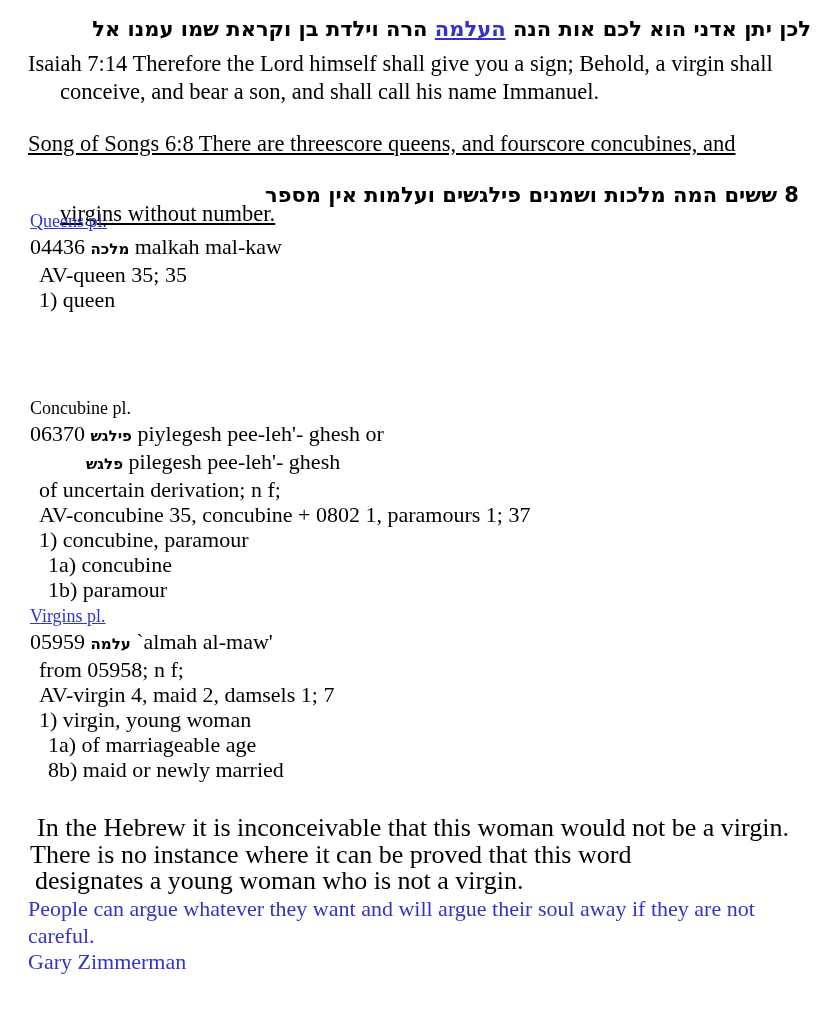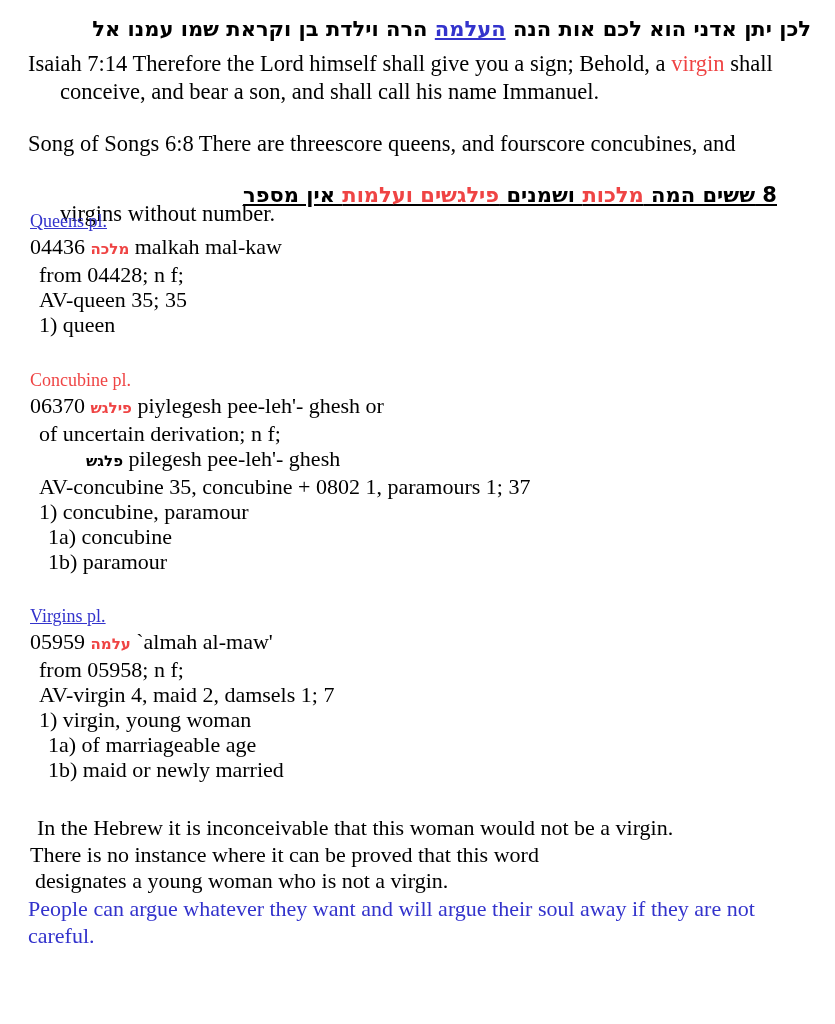--- a/index.html
+++ b/index.html
@@ -16,21 +16,21 @@
     position: relative;
   }
   .page {
     width: 835px;
     height: 1024px;
     box-sizing: border-box;
     padding: 0;
     position: relative;
   }
 
-  .blue { color: #ef4444; }
+  .blue { color: #000000; margin-top: 28px; }
   .blue-u { color: #3333cc; text-decoration: underline; }
 
   
   .heb {
     direction: rtl;
     unicode-bidi: bidi-override;
     font-family: "DejaVu Sans", "Liberation Sans", sans-serif;
     font-weight: bold;
     font-size: 21px;
     line-height: 26px;
@@ -66,31 +66,31 @@
   }
   .iso-verse .l2 {
     padding-left: 32px;
   }
 
   .sos-verse {
     position: absolute;
     left: 28px;
     right: 34px;
     top: 130px;
+    text-decoration: underline;
   }
   .sos-verse .l2 {
     padding-left: 32px;
     margin-top: 42px;
   }
 
   .row-heb-sos {
     position: absolute;
-    left: 0; right: 58px;
+    left: 0; right: 36px;
     top: 182px;
-    text-decoration: underline;
   }
 
   .entry {
     position: absolute;
     left: 30px;
     font-size: 22px;
     line-height: 25px;
   }
   .entry .head {
     font-size: 18px;
@@ -104,21 +104,21 @@
 
   .e-queens  { top: 209px; }
   .e-concub  { top: 368px; }
   .e-virgins { top: 604px; }
 
   .closing {
     position: absolute;
     left: 30px;
     right: 34px;
     top: 815px;
-    font-size: 22px;
+    font-size: 26px;
     line-height: 26.5px;
   }
   .closing .c1 { padding-left: 7px; }
   .closing .c3 { padding-left: 5px; }
 
   .signoff {
     position: absolute;
     left: 28px;
     right: 34px;
     top: 896px;
@@ -148,55 +148,55 @@
 
   <div class="row-heb-sos">
     <div class="heb"><span>8 </span><span>ששים המה </span><span class="blue">מלכות</span><span> ושמנים </span><span class="blue">פילגשים ועלמות</span><span> אין מספר</span></div>
   </div>
 
   <div class="entry e-queens">
     <div class="head blue-u line">Queens pl.</div>
     <div class="line"><span>04436</span>
       <span class="heb-inline blue">מלכה</span>
       <span>malkah mal-kaw</span></div>
-    <div class="line ind1">from 04428; n f;</div>
     <div class="line ind1">AV-queen 35; 35</div>
     <div class="line ind1">1) queen</div>
   </div>
 
   <div class="entry e-concub">
     <div class="head blue line">Concubine pl.</div>
     <div class="line"><span>06370</span>
       <span class="heb-inline blue">פילגש</span>
       <span>piylegesh pee-leh'- ghesh or</span></div>
-    <div class="line ind1">of uncertain derivation; n f;</div>
     <div class="line ind3"><span class="heb-inline">פלגש</span>
       <span>pilegesh pee-leh'- ghesh</span></div>
+    <div class="line ind1">of uncertain derivation; n f;</div>
     <div class="line ind1">AV-concubine 35, concubine + 0802 1, paramours 1; 37</div>
     <div class="line ind1">1) concubine, paramour</div>
     <div class="line ind2">1a) concubine</div>
     <div class="line ind2">1b) paramour</div>
   </div>
 
   <div class="entry e-virgins">
     <div class="head blue-u line">Virgins pl.</div>
     <div class="line"><span>05959</span>
       <span class="heb-inline blue">עלמה</span>
       <span>`almah al-maw'</span></div>
     <div class="line ind1">from 05958; n f;</div>
     <div class="line ind1">AV-virgin 4, maid 2, damsels 1; 7</div>
     <div class="line ind1">1) virgin, young woman</div>
     <div class="line ind2">1a) of marriageable age</div>
-    <div class="line ind2">1b) maid or newly married</div>
+    <div class="line ind2">8b) maid or newly married</div>
   </div>
 
   <div class="closing">
     <div class="c1">In the Hebrew it is inconceivable that this woman would not be a virgin.</div>
     <div class="c2">There is no instance where it can be proved that this word</div>
     <div class="c3">designates a young woman who is not a virgin.</div>
   </div>
 
   <div class="signoff">
     <div>People can argue whatever they want and will argue their soul away if they are not</div>
     <div>careful.</div>
+    <div>Gary Zimmerman</div>
   </div>
 
 </div>
 
 </body></html>

